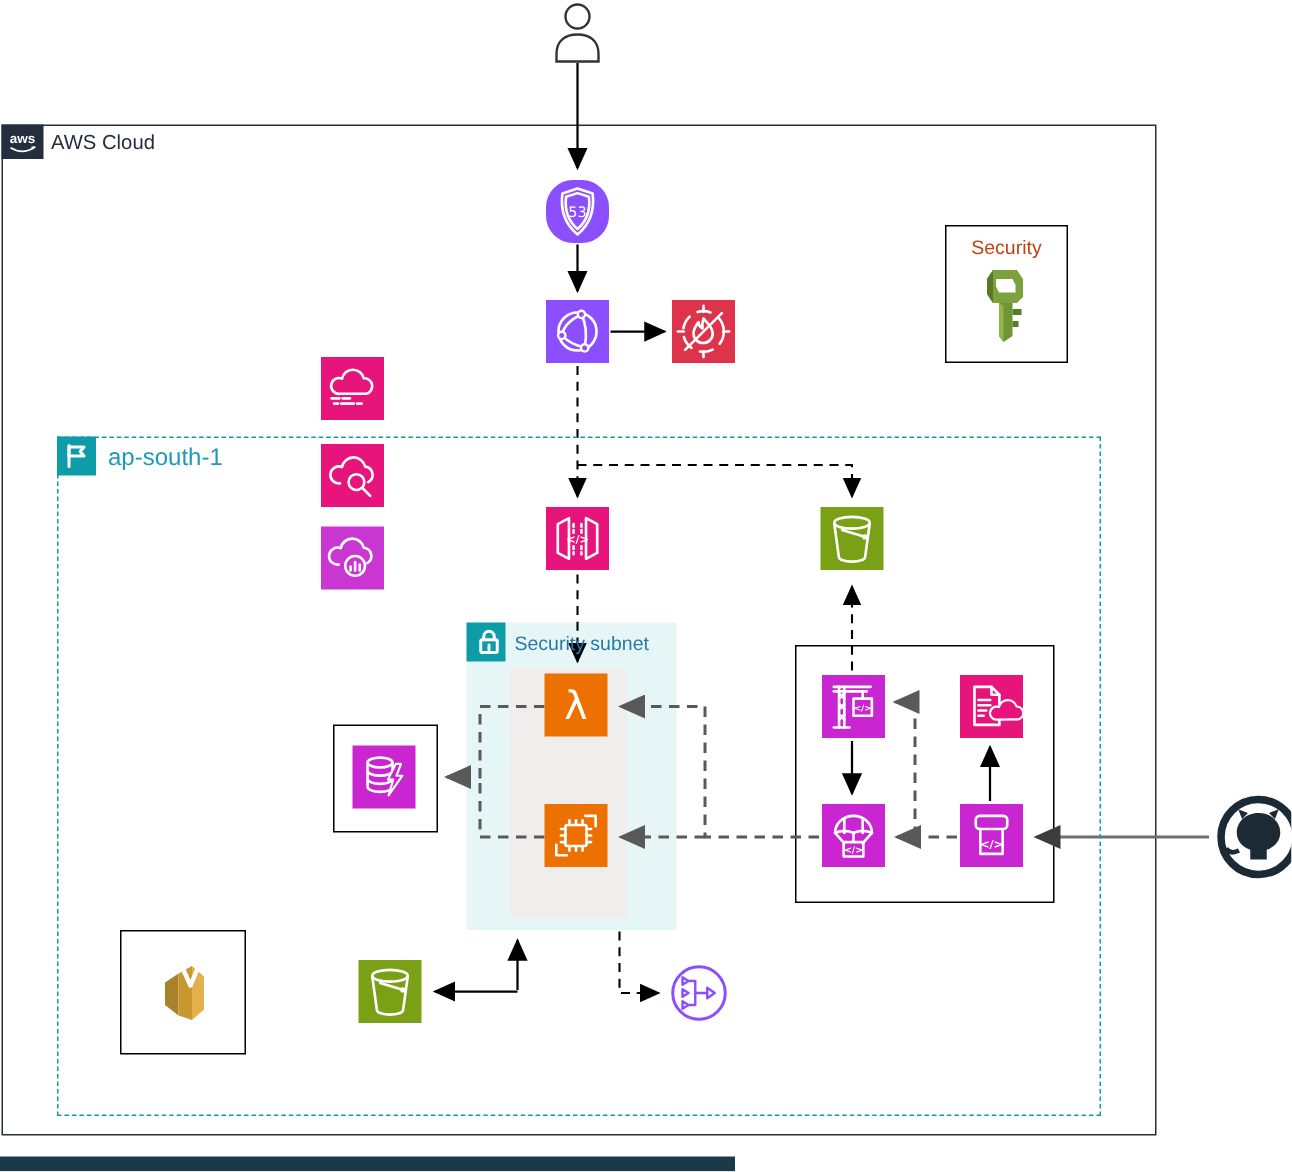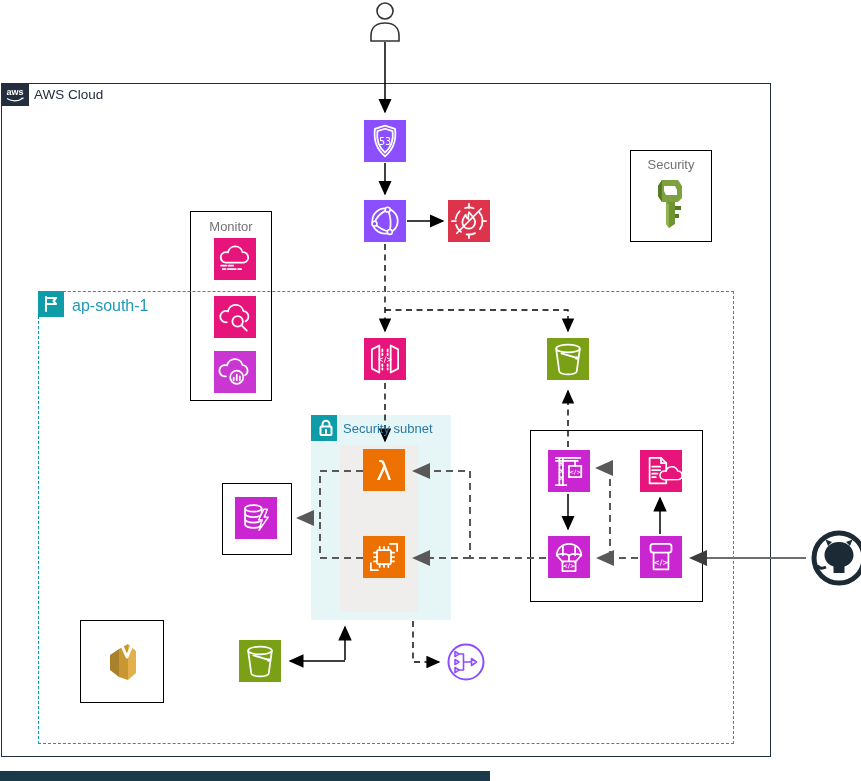--- a/index.html
+++ b/index.html
@@ -2,21 +2,21 @@
 <html><head>
 <meta charset="utf-8">
 <style>
   html,body{margin:0;padding:0;background:#fff;}
   #stage{position:relative;width:861px;height:781px;background:#fff;overflow:hidden;
          font-family:"Liberation Sans",sans-serif;}
   .abs{position:absolute;}
   .node{position:absolute;width:42px;height:42px;z-index:8;}
   .node svg{display:block;width:100%;height:100%;}
   .gbox{position:absolute;background:#fff;border:1px solid #000;z-index:2;}
-  .glabel{position:absolute;width:100%;text-align:center;font-size:13px;color:#737373;z-index:3;}
+  .glabel{position:absolute;width:100%;text-align:center;font-size:13px;color:#c2410c;z-index:3;}
   .badge{position:absolute;width:26px;height:26px;z-index:9;}
   .w{stroke:#fff;fill:none;stroke-width:2;stroke-linecap:round;stroke-linejoin:round;}
   .wt{fill:#fff;font-family:"DejaVu Sans",sans-serif;}
   #cloud{position:absolute;left:1px;top:83px;width:768px;height:672px;border:1.4px solid #232F3E;z-index:1;}
   #cloud-badge{position:absolute;left:-1px;top:-1px;width:28px;height:23px;background:#232F3E;color:#d946ef;
      display:flex;align-items:center;justify-content:center;z-index:4;}
   #cloud-label{position:absolute;left:32px;top:3px;font-size:13.5px;color:#232F3E;}
   #region{position:absolute;left:38px;top:291px;width:694px;height:451px;
      border:1.3px dashed #0E9CA8;z-index:7;pointer-events:none;}
   #region-badge{left:38px;top:291px;background:#0E9CA8;}
@@ -61,23 +61,20 @@
         <g class="w" stroke-width="1.5">
       <rect x="9.5" y="11.5" width="11" height="8.5" rx="1"></rect>
       <path d="M11.5 11.5 v-2.2 a3.5 3.5 0 0 1 7 0 v2.2"></path>
       <circle cx="15" cy="15" r="1" fill="#fff" stroke="none"></circle>
       <line x1="15" y1="16" x2="15" y2="18"></line>
     </g>
       </svg>
   </div>
   <div id="subnet-label">Security subnet</div>
 
-  <div class="gbox" style="left:190px;top:211px;width:80px;height:188px;">
-    <div class="glabel" style="top:7px;">Monitor</div>
-  </div>
   <div class="gbox" style="left:630px;top:150px;width:80px;height:90px;">
     <div class="glabel" style="top:6px;">Security</div>
   </div>
   <div class="gbox" style="left:222px;top:483px;width:68px;height:70px;"></div>
   <div class="gbox" style="left:80px;top:620px;width:82px;height:81px;"></div>
   <div class="gbox" style="left:530px;top:430px;width:171px;height:170px;"></div>
 
   <svg id="connectors" width="861" height="781">
     <defs>
       <marker id="ab" markerWidth="11" markerHeight="9" refX="9" refY="4.5" orient="auto">
@@ -123,21 +120,21 @@
 
   <div class="abs" style="left:363px;top:2px;width:44px;height:40px;z-index:8;">
     <svg viewBox="0 0 44 40">
         <g stroke="#333" stroke-width="1.6" fill="#fff">
       <circle cx="22" cy="9" r="8"></circle>
       <path d="M8 39 v-5 c0 -9 6 -13 14 -13 s14 4 14 13 v5 z"></path>
     </g>
       </svg>
   </div>
 
-  <div class="node" style="left:364px;top:120px;background:#8C4FFF;">
+  <div class="node" style="left:364px;top:120px;background:#8C4FFF;border-radius:18px;">
     <svg viewBox="0 0 48 48">
       <path class="w" stroke-width="1.8" d="M24 6.5 l11.5 3.7 c1.6 12.5 -2 23.5 -11.5 31.3 c-9.5 -7.8 -13.1 -18.8 -11.5 -31.3 z"></path>
       <path class="w" stroke-width="1.2" d="M24 10 l8.7 2.8 c1.2 9.8 -1.5 18.3 -8.7 24.5 c-7.2 -6.2 -9.9 -14.7 -8.7 -24.5 z"></path>
       <text x="24" y="28.5" text-anchor="middle" font-size="11" class="wt">53</text>
     </svg>
   </div>
 
   <div class="node" style="left:364px;top:200px;background:#8C4FFF;">
     <svg viewBox="0 0 48 48">
       <circle class="w" cx="24" cy="24" r="14.5"></circle>

